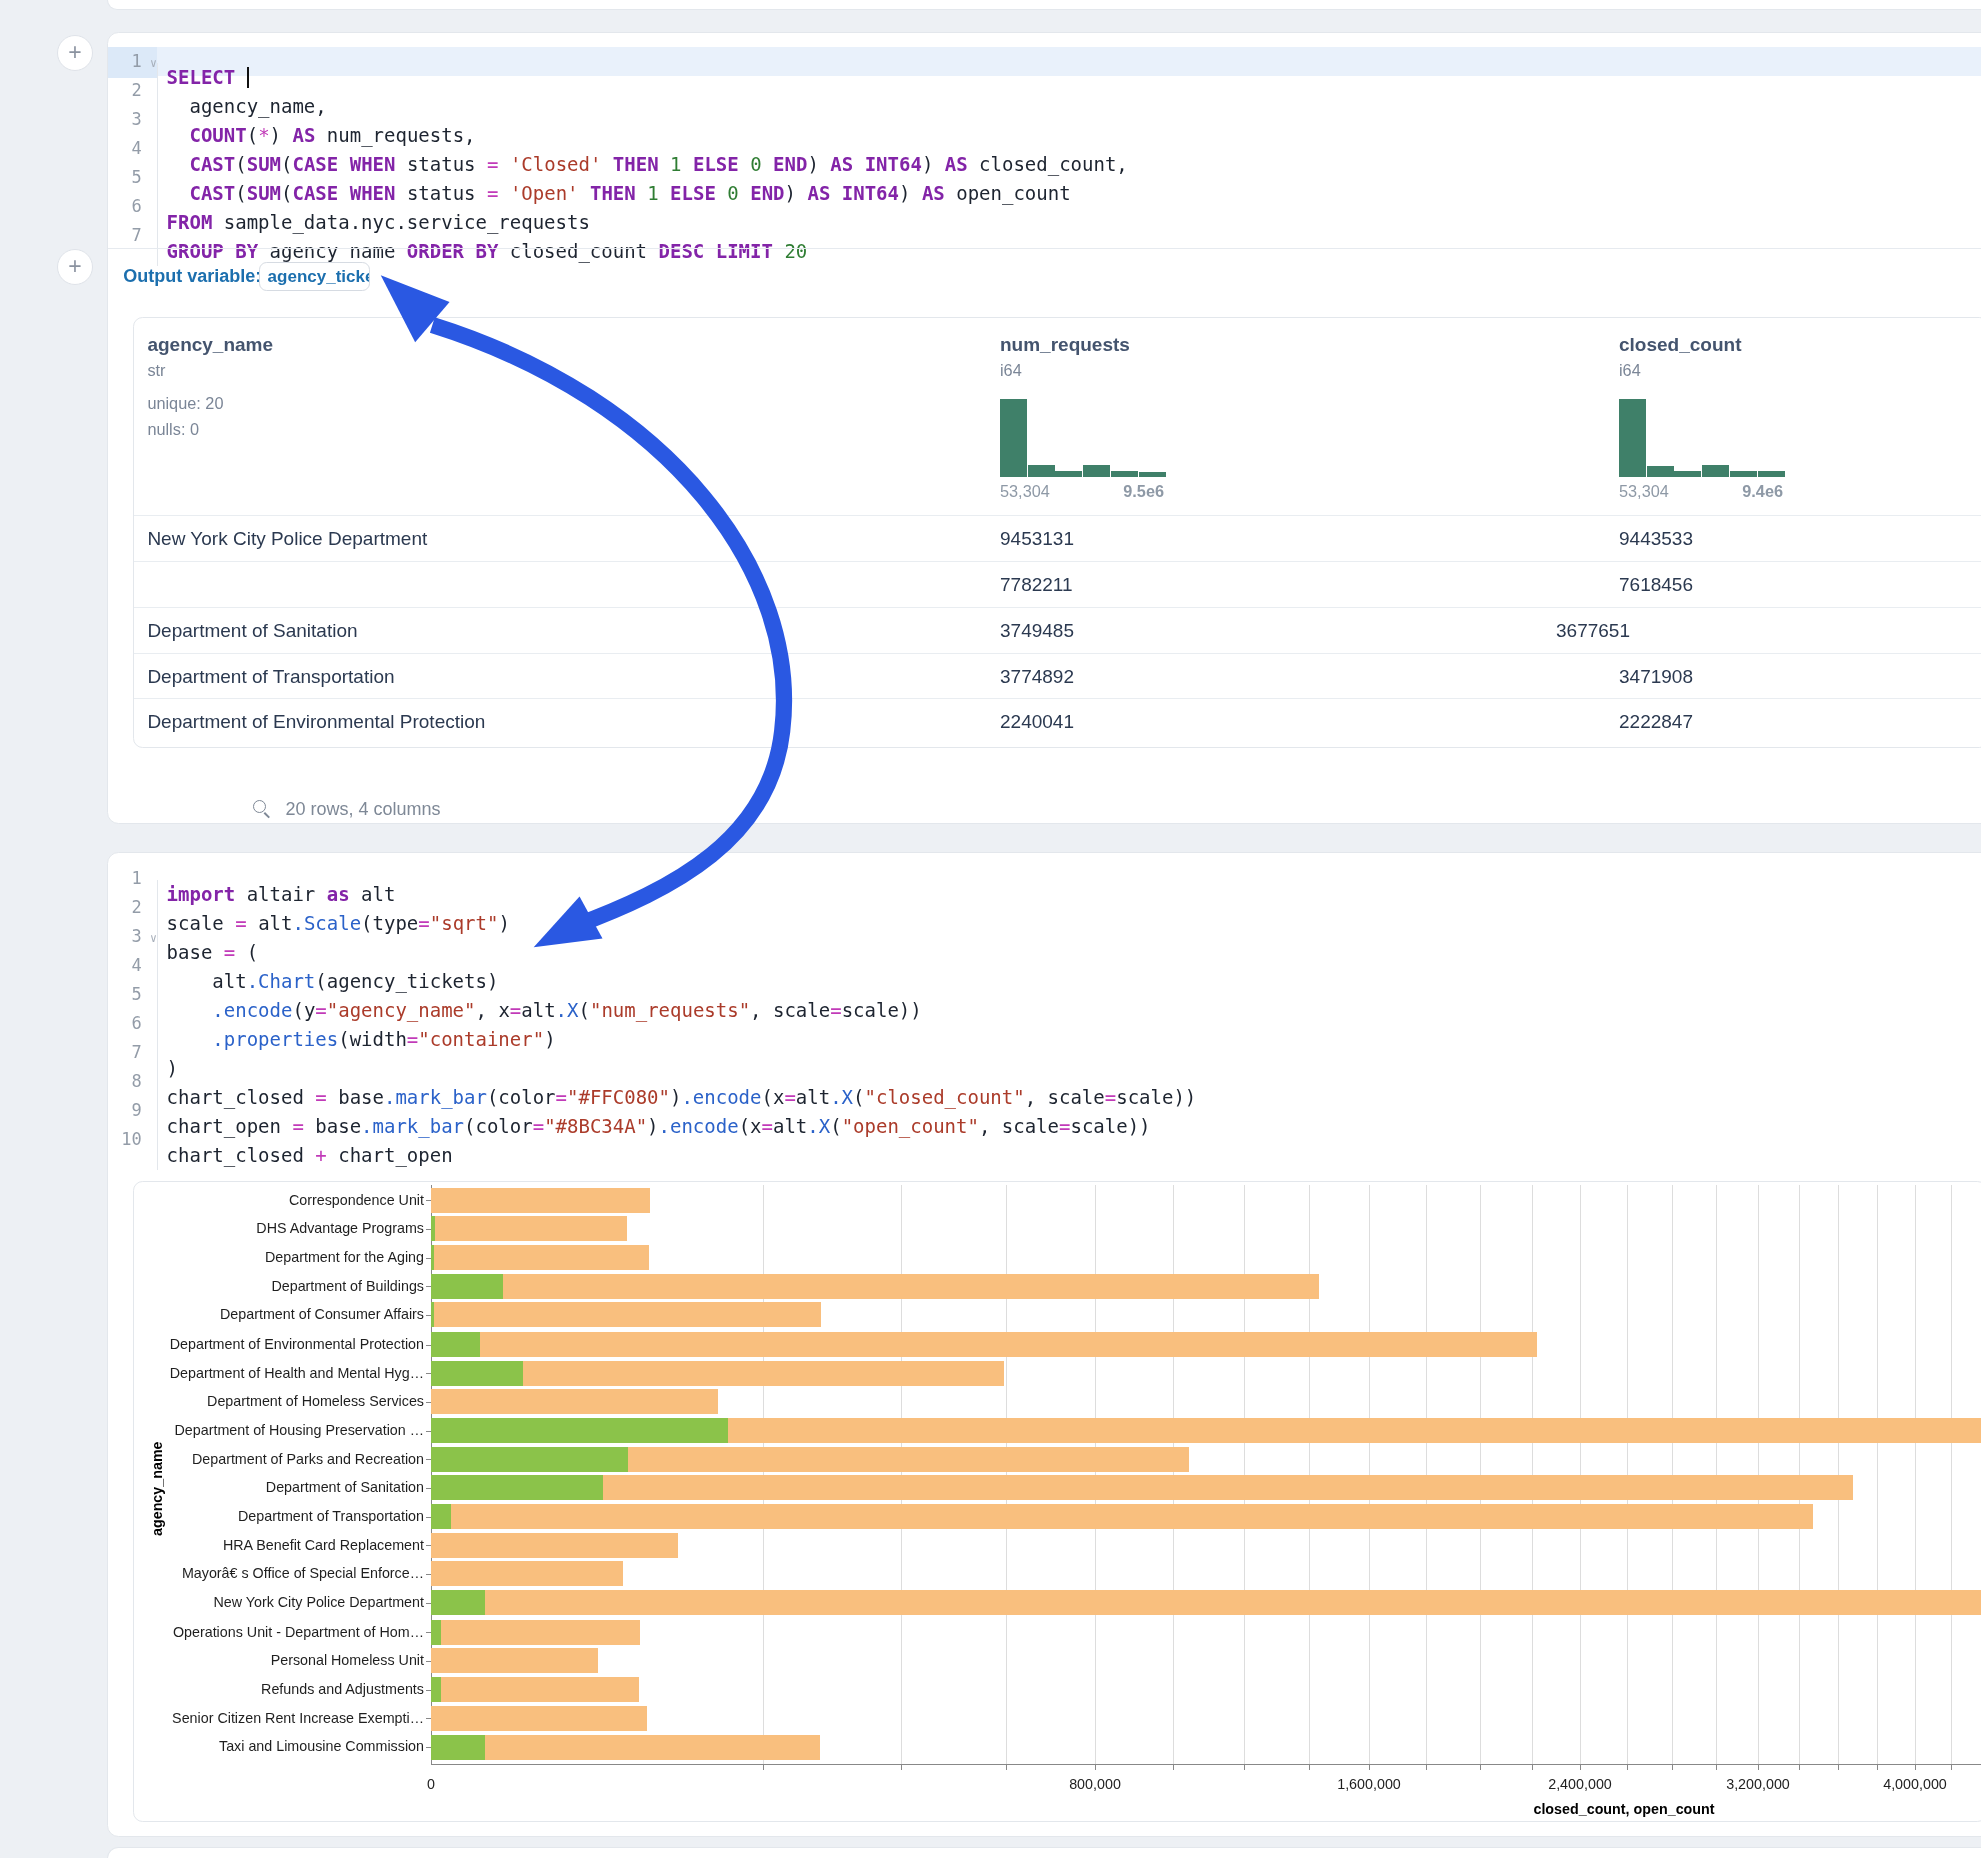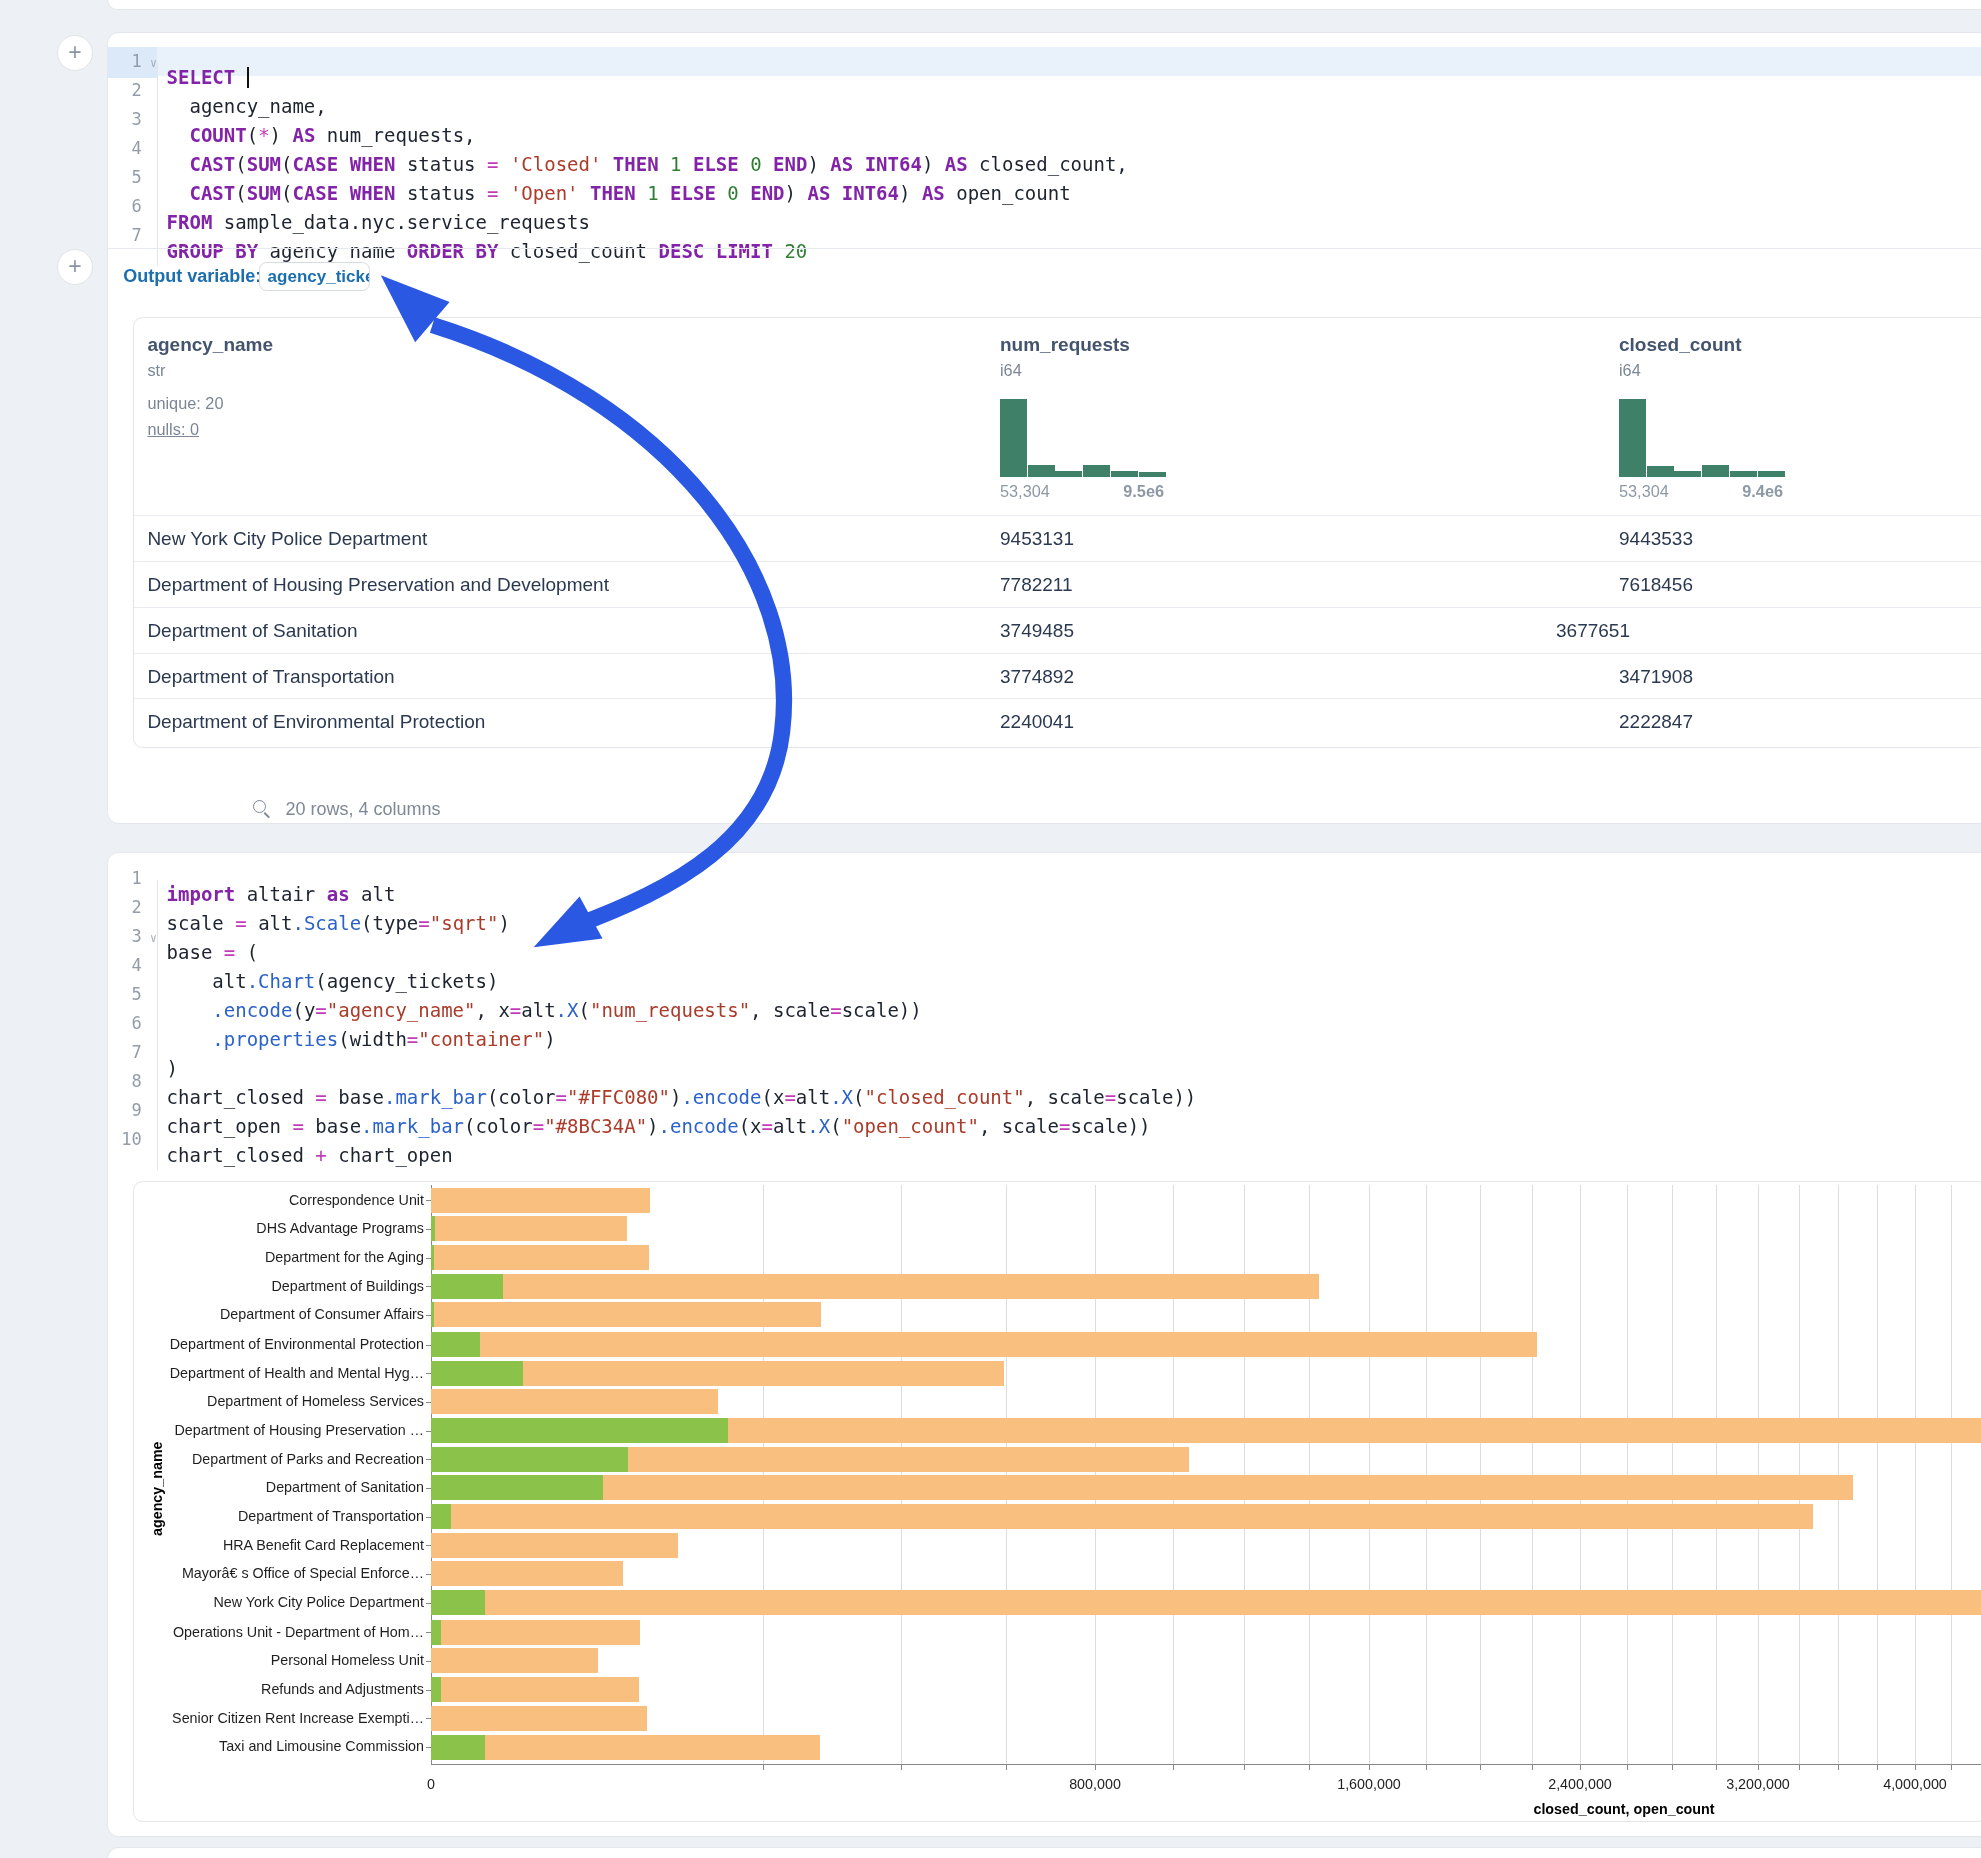--- a/index.html
+++ b/index.html
@@ -75,21 +75,21 @@
     </div>
   <div class="divider-h" style="top:215px;"></div>
   <div class="outvar-label">Output variable:</div>
   <div class="outvar-box">agency_tickets</div>
 
   <div class="card table-card" style="position:absolute;left:25px;top:284px;right:-3.8px;height:429px;">
     <div id="tbl-head">
         <div class="th-name" style="left: 13.4px;">agency_name</div>
         <div class="th-type" style="left: 13.4px;">str</div>
         <div class="th-meta" style="left: 13.4px; top: 76px;">unique: 20</div>
-        <div class="th-meta" style="left: 13.4px; top: 102px; text-decoration: underline;">nulls: 0</div>
+        <div class="th-meta" style="left: 13.4px; top: 102px;">nulls: 0</div>
         <div class="th-name" style="left: 866px;">num_requests</div>
         <div class="th-type" style="left: 866px;">i64</div>
         <div class="hist" style="left: 866px;">
           <div class="hbar" style="left: 0px; height: 78px; background: rgb(63, 128, 105);"></div>
           <div class="hbar" style="left: 28px; height: 12.4px; background: rgb(63, 128, 105);"></div>
           <div class="hbar" style="left: 55px; height: 5.7px; background: rgb(63, 128, 105);"></div>
           <div class="hbar" style="left: 83px; height: 12.4px; background: rgb(63, 128, 105);"></div>
           <div class="hbar" style="left: 111px; height: 5.7px; background: rgb(63, 128, 105);"></div>
           <div class="hbar" style="left: 139px; height: 4.8px; background: rgb(63, 128, 105);"></div>
         </div>
@@ -112,21 +112,20 @@
           <span class="maxl">9.4e6</span>
         </div>
       </div>
     <div id="tbl-rows">
         <div class="trow" style="top: 197px;">
           <div class="c" style="left: 13.4px;">New York City Police Department</div>
           <div class="c" style="left: 866px;">9453131</div>
           <div class="c" style="left: 1485px;">9443533</div>
         </div>
         <div class="trow" style="top: 243px;">
-          <div class="c" style="left: 13.4px;">Department of Housing Preservation and Development</div>
           <div class="c" style="left: 866px;">7782211</div>
           <div class="c" style="left: 1485px;">7618456</div>
         </div>
         <div class="trow" style="top: 289px;">
           <div class="c" style="left: 13.4px;">Department of Sanitation</div>
           <div class="c" style="left: 866px;">3749485</div>
           <div class="c" style="left: 1422px;">3677651</div>
         </div>
         <div class="trow" style="top: 335px;">
           <div class="c" style="left: 13.4px;">Department of Transportation</div>

